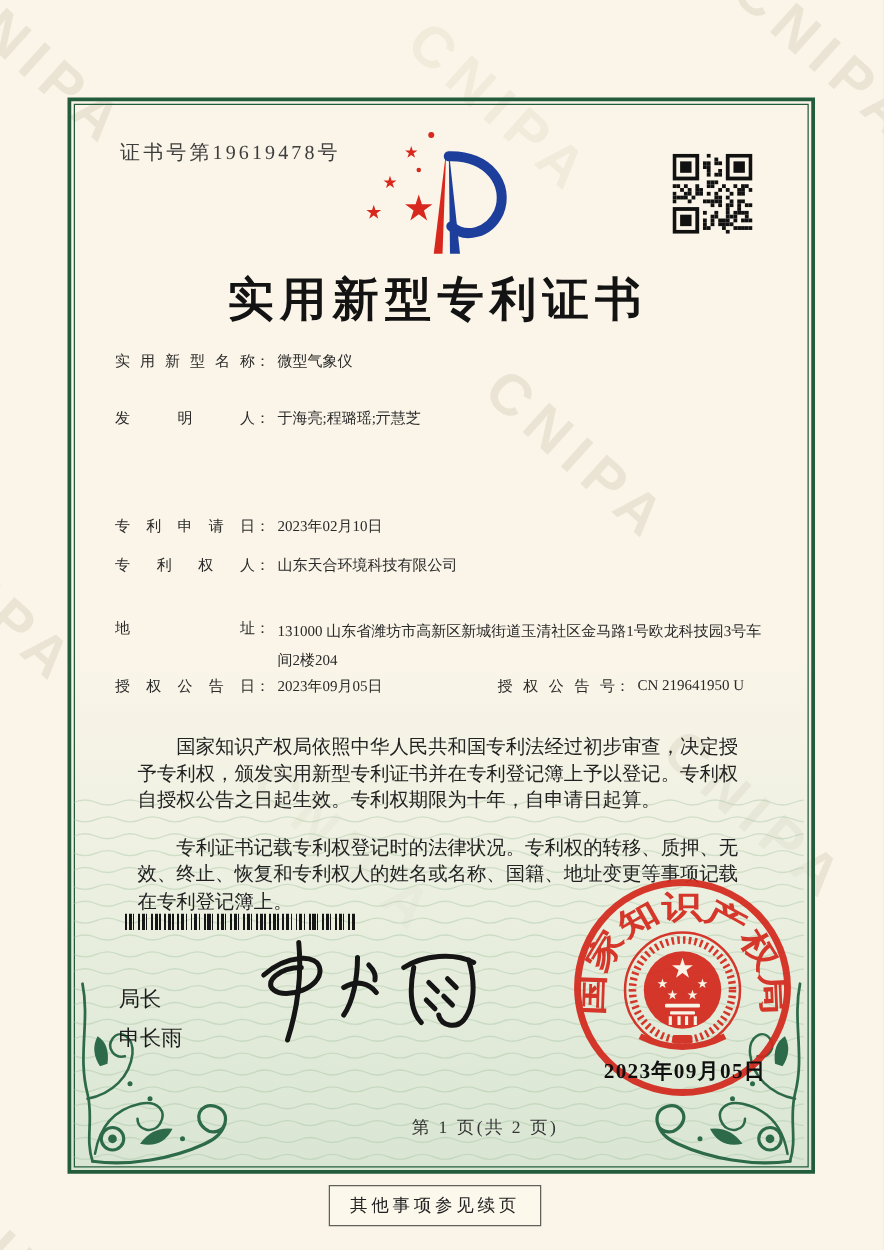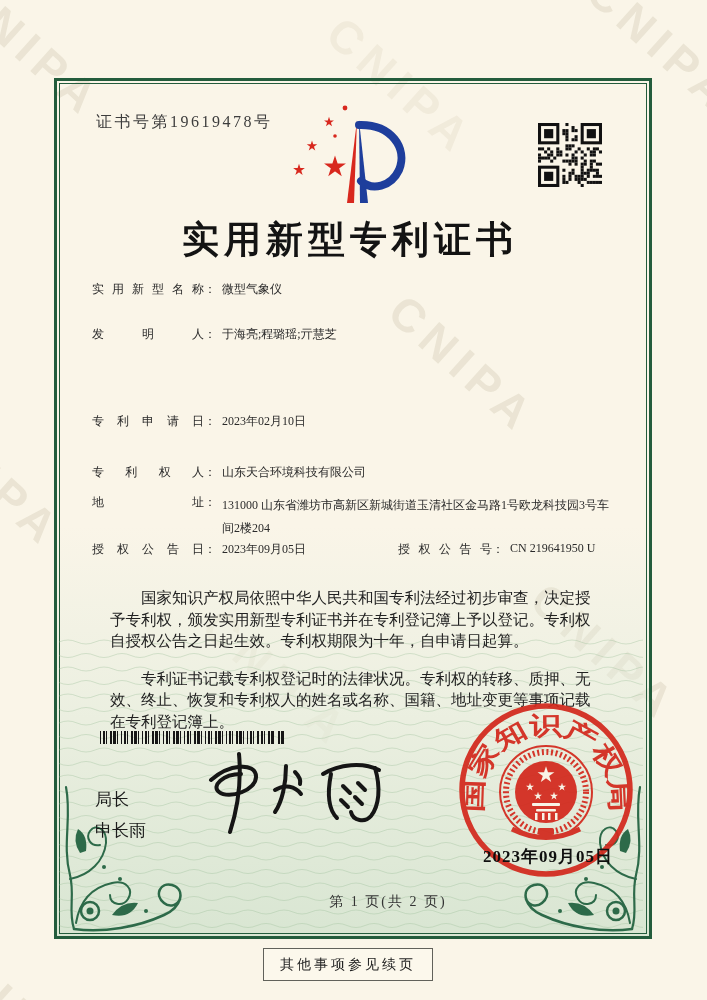--- a/index.html
+++ b/index.html
@@ -275,21 +275,21 @@
 
   <div class="row" style="top:281px;">
     <span class="lbl">实用新型名称</span><span class="colon">：</span><span class="val">微型气象仪</span>
   </div>
   <div class="row" style="top:326px;">
     <span class="lbl">发明人</span><span class="colon">：</span><span class="val">于海亮;程璐瑶;亓慧芝</span>
   </div>
   <div class="row" style="top:413px;">
     <span class="lbl">专利申请日</span><span class="colon">：</span><span class="val">2023年02月10日</span>
   </div>
-  <div class="row" style="top:464px;text-decoration:underline;">
+  <div class="row" style="top:444px;text-decoration:underline;">
     <span class="lbl">专利权人</span><span class="colon">：</span><span class="val">山东天合环境科技有限公司</span>
   </div>
   <div class="row" style="top:494px;">
     <span class="lbl">地址</span><span class="colon">：</span><span class="val wrap">131000 山东省潍坊市高新区新城街道玉清社区金马路1号欧龙科技园3号车间2楼204</span>
   </div>
   <div class="row" style="top:541px;width:520px;">
     <span class="pair" style="left:0;">
       <span class="lbl">授权公告日</span><span class="colon">：</span><span class="val">2023年09月05日</span>
     </span>
     <span class="pair" style="left:306px;">

